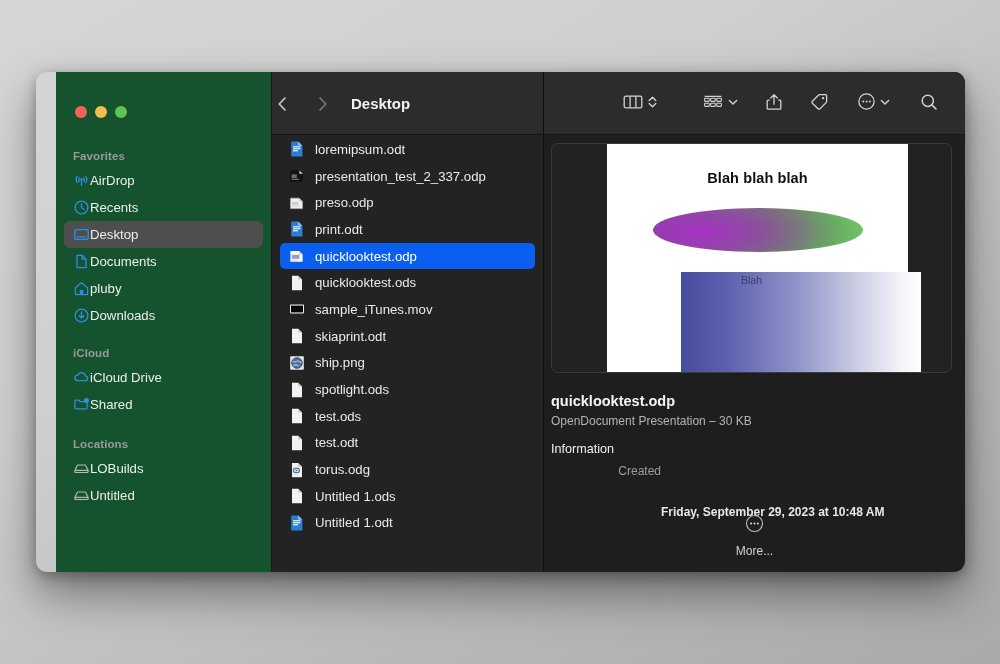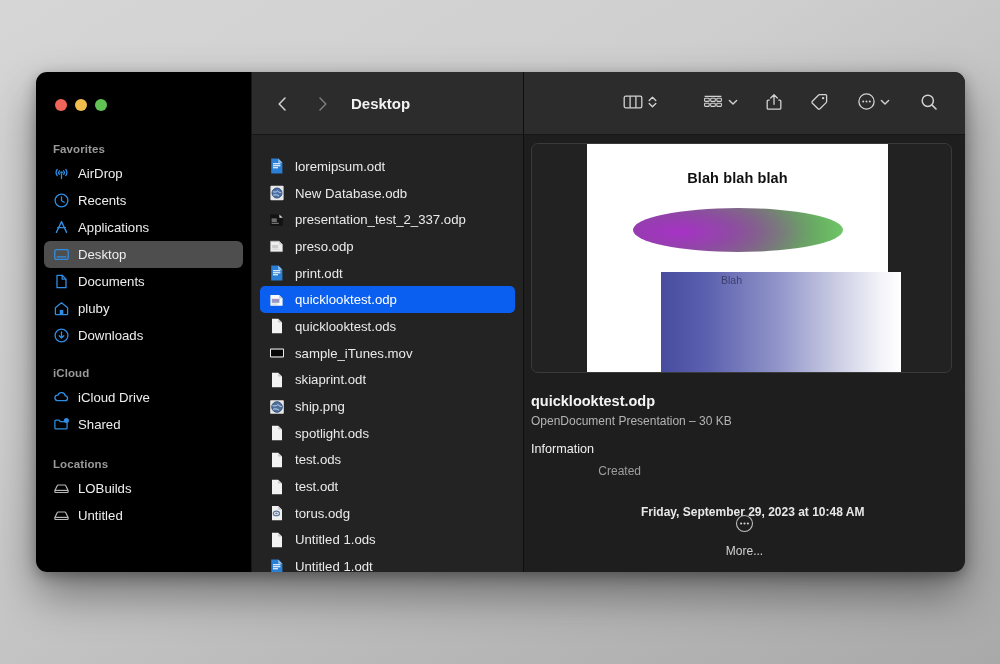--- a/index.html
+++ b/index.html
@@ -26,23 +26,24 @@
     border-radius: 11px;
     overflow: hidden;
     display: flex;
     box-shadow: 0 22px 46px rgba(0,0,0,0.42), 0 4px 14px rgba(0,0,0,0.30);
   }
 
   
   #sidebar {
     width: 215px;
     flex: 0 0 215px;
-    background: #000000;
-    padding-top: 9px;
+    background: #14532d;
+    padding-top: 16px;
     position: relative;
+    margin-left: 20px;
   }
 
   .traffic-lights {
     display: flex;
     gap: 8px;
     padding: 18px 0 0 19px;
     height: 46px;
   }
   .tl-dot {
     width: 12px; height: 12px;
@@ -64,21 +65,21 @@
   #sb-icloud-title    { padding-top: 18px; }
   #sb-locations-title { padding-top: 20px; }
 
   .sb-item {
     display: flex;
     align-items: center;
     height: 27px;
     margin: 0 8px;
     padding-left: 9px;
     border-radius: 6px;
-    gap: 8px;
+    gap: 0;
     cursor: default;
   }
   .sb-item.selected { background: #4e4e4e; }
   .sb-label {
     font-size: 13.2px;
     color: #eeeeee;
     white-space: nowrap;
   }
   .sb-icon {
     width: 17px; height: 17px;
@@ -100,21 +101,20 @@
   #file-toolbar-pad {
     height: 63px;
     flex: 0 0 63px;
     background: #2c2c2c;
     border-bottom: 1px solid #161616;
   }
   #file-list {
     flex: 1;
     padding-top: 1px;
     overflow: hidden;
-    margin-top: 17px;
   }
   .file-row {
     display: flex;
     align-items: center;
     height: 26.7px;
     margin: 0 8px;
     padding-left: 8px;
     border-radius: 5px;
     gap: 9px;
     cursor: default;
@@ -317,29 +317,20 @@
     <div class="sb-item">
       <span class="sb-icon">
         <svg width="17" height="17" viewBox="0 0 17 17">
             <circle cx="8.5" cy="8.5" r="6.4" fill="none" stroke="#2f8de4" stroke-width="1.3"></circle>
             <path d="M8.5 4.8v3.9l2.6 1.6" fill="none" stroke="#2f8de4" stroke-width="1.3" stroke-linecap="round"></path>
           </svg>
       </span>
       <span class="sb-label">Recents</span>
     </div>
 
-    <div class="sb-item">
-      <span class="sb-icon">
-        <svg width="17" height="17" viewBox="0 0 17 17">
-            <path d="M8.5 2.6 13.6 13.4M8.5 2.6 3.4 13.4" fill="none" stroke="#2f8de4" stroke-width="1.35" stroke-linecap="round"></path>
-            <path d="M4.6 8.6h7.8" fill="none" stroke="#2f8de4" stroke-width="1.35" stroke-linecap="round"></path>
-          </svg>
-      </span>
-      <span class="sb-label">Applications</span>
-    </div>
 
     <div class="sb-item selected">
       <span class="sb-icon">
         <svg width="17" height="17" viewBox="0 0 17 17">
             <rect x="1.8" y="3.6" width="13.4" height="9.8" rx="1.6" fill="none" stroke="#2f8de4" stroke-width="1.3"></rect>
             <path d="M4.2 10.9h8.6" stroke="#2f8de4" stroke-width="1.3" stroke-linecap="round"></path>
           </svg>
       </span>
       <span class="sb-label">Desktop</span>
     </div>
@@ -430,31 +421,20 @@
               <g fill="#ffffff">
                 <rect x="5" y="6.2" width="7.4" height="1.1"></rect>
                 <rect x="5" y="8.2" width="7.4" height="1.1"></rect>
                 <rect x="5" y="10.2" width="5" height="1.1"></rect>
               </g>
             </svg>
         </span>
         <span class="file-name">loremipsum.odt</span>
       </div>
 
-      <div class="file-row">
-        <span class="file-icon">
-          <svg width="18" height="18" viewBox="0 0 18 18">
-              <rect x="2.4" y="1.8" width="13.2" height="14.4" rx="1" fill="#e8e8e8"></rect>
-              <circle cx="9" cy="9" r="5" fill="#4b6fa8"></circle>
-              <path d="M4.4 7.6c2 .8 4 .5 5.3-.6 1.2 1.3 2.6 1.9 4.1 1.6M5 11.4c2.2-1 4.6-.6 6 .6" fill="none" stroke="#cfe0ef" stroke-width="0.9"></path>
-              <circle cx="9" cy="9" r="5" fill="none" stroke="#2c4a76" stroke-width="0.9"></circle>
-            </svg>
-        </span>
-        <span class="file-name">New Database.odb</span>
-      </div>
 
       <div class="file-row">
         <span class="file-icon">
           <svg width="18" height="18" viewBox="0 0 18 18">
               <path d="M2.2 3.4h9.2l3.4 3.4v8H2.2z" fill="#121212"></path>
               <path d="M11.4 3.4 14.8 6.8h-3.4z" fill="#d8d8d8"></path>
               <rect x="3.6" y="7.4" width="5.2" height="3.6" fill="#6e6e6e"></rect>
               <rect x="3.6" y="11.8" width="7.2" height="0.9" fill="#9a9a9a"></rect>
             </svg>
         </span>

